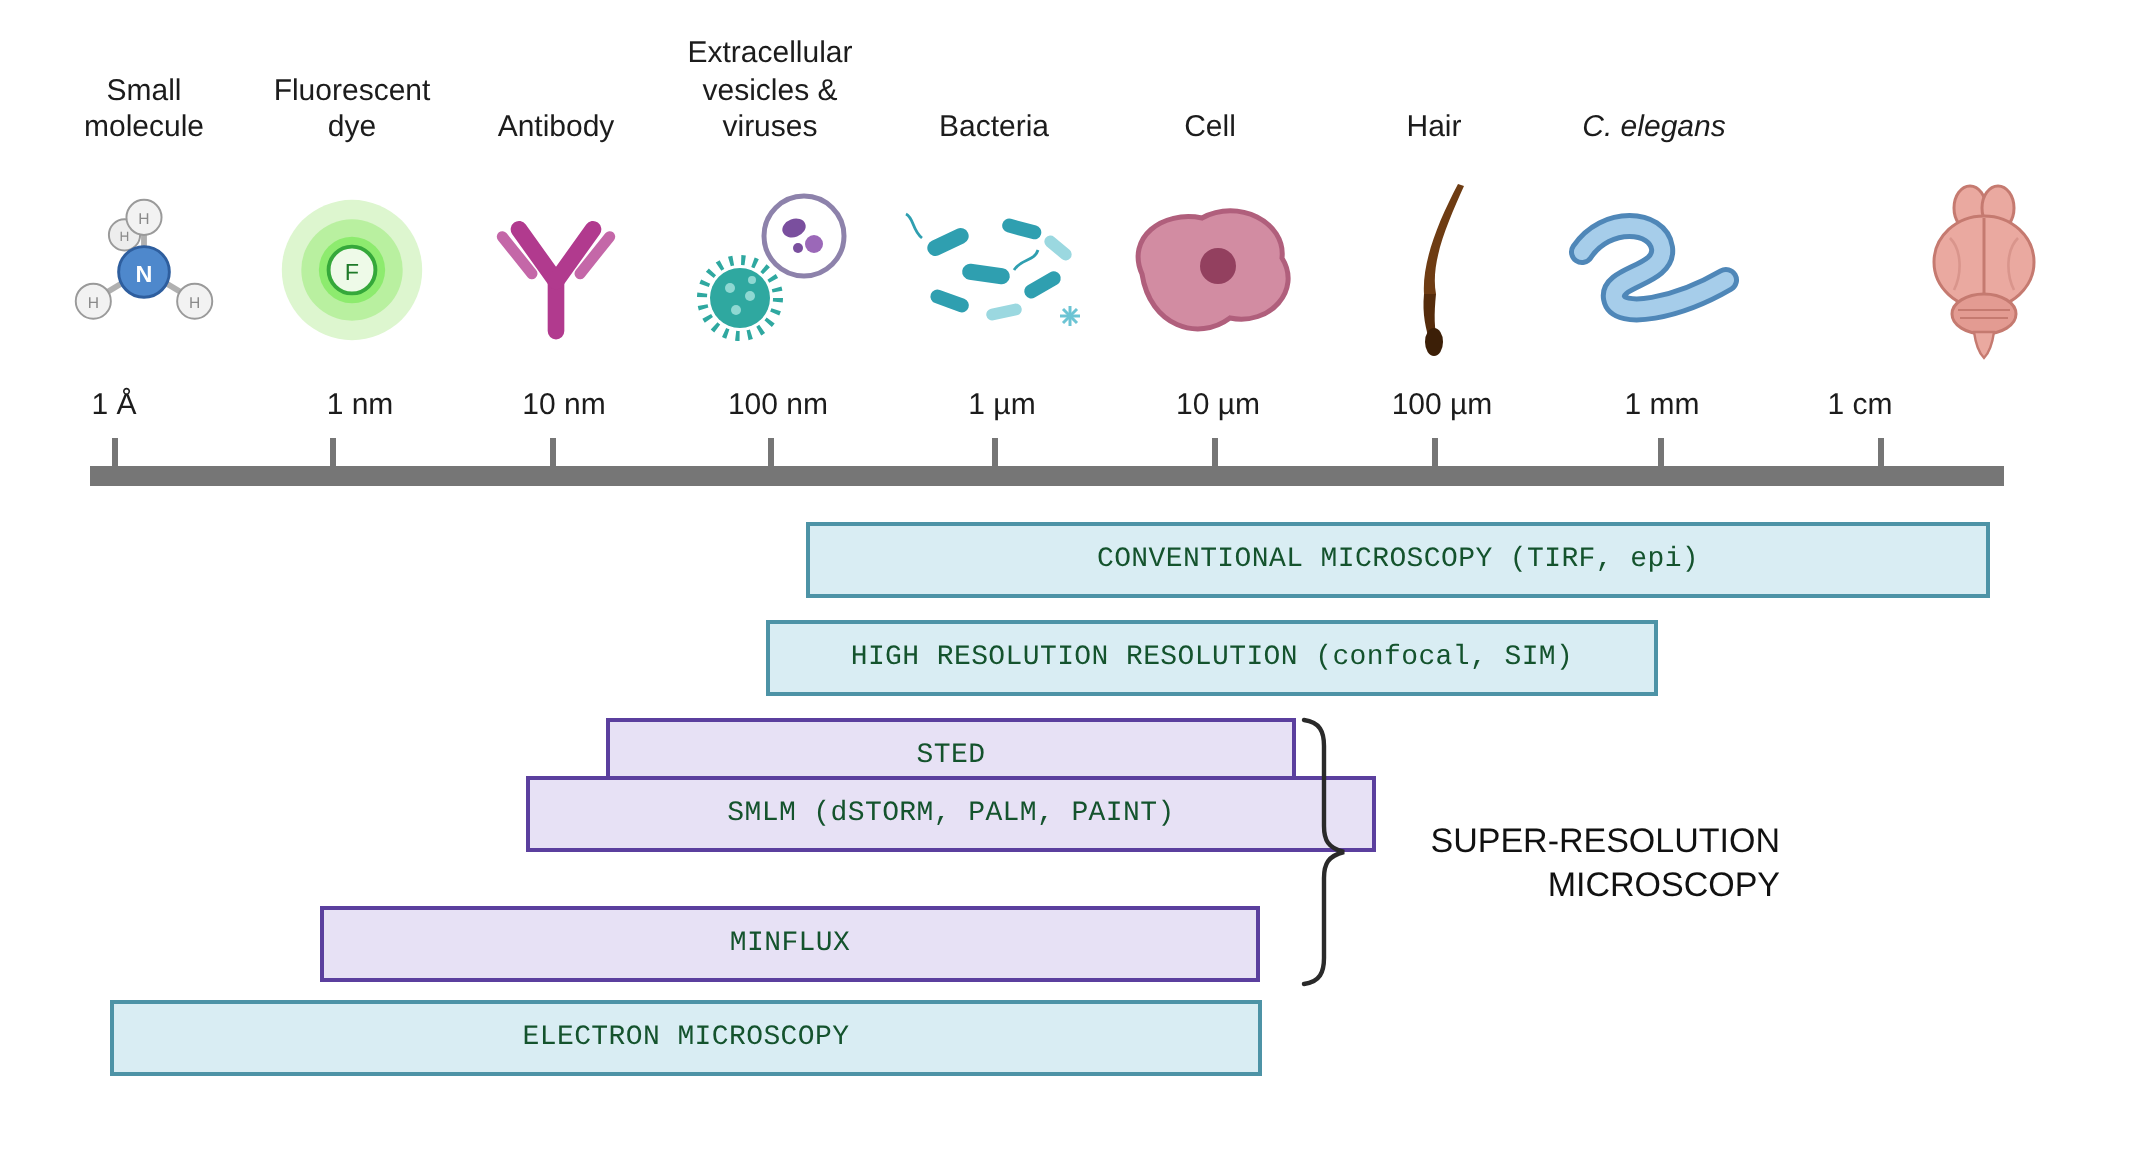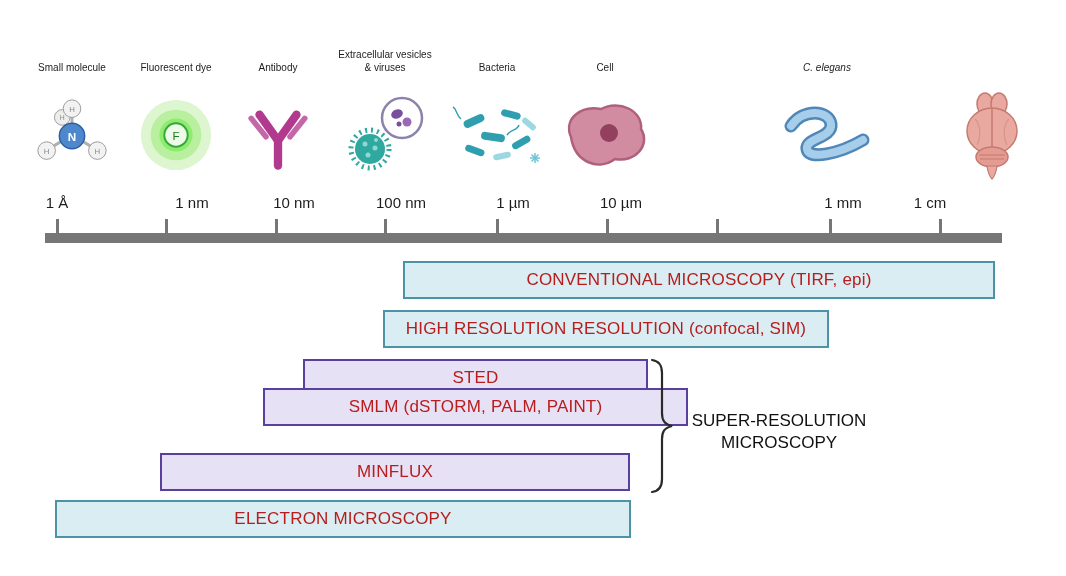--- a/index.html
+++ b/index.html
@@ -3,42 +3,42 @@
 <meta charset="utf-8">
 <style>
   html,body{margin:0;padding:0;background:#ffffff;}
   body{font-family:"Liberation Sans", sans-serif; color:var(--text,#1c1c1c);}
   #stage{position:relative;width:1066px;height:576px;background:#ffffff;overflow:hidden;}
 
   
   .col{position:absolute;top:10px;width:120px;height:220px;}
   .col-label{position:absolute;top:0;left:50%;transform:translateX(-50%);
     height:64px;display:flex;align-items:flex-end;justify-content:center;
-    text-align:center;font-size:10px;line-height:1.25;color:#1c1c1c;width:120px;}
+    text-align:center;font-size:15px;line-height:1.25;color:#1c1c1c;width:120px;}
   .col-label.italic{font-style:italic;}
   .col-icon{position:absolute;top:70px;left:0;width:120px;height:110px;
     display:flex;align-items:center;justify-content:center;}
-  .col-scale{position:absolute;top:184px;left:16px;width:120px;text-align:center;
+  .col-scale{position:absolute;top:184px;left:4px;width:120px;text-align:center;
     font-size:15px;color:#1c1c1c;}
 
   
   .ruler{position:absolute;left:45px;top:233px;width:957px;height:10px;
     background:var(--ruler,#767676);}
   .tick{position:absolute;top:219px;width:3px;height:15px;background:var(--ruler,#767676);}
 
   
   .bar{position:absolute;box-sizing:border-box;height:38px;border:2px solid;
     display:flex;align-items:center;justify-content:center;
-    font-size:17px;letter-spacing:.2px;color:#b91c1c;}
+    font-size:14px;letter-spacing:.2px;color:#14532d;font-family:Liberation Mono, monospace;}
   .bar.cyan{background:var(--cyan-bar-bg,#d9edf3);border-color:var(--cyan-bar-border,#4d93a6);}
   .bar.purple{background:var(--purple-bar-bg,#e7e1f5);border-color:var(--purple-bar-border,#5b3f9e);}
 
   .brace{position:absolute;left:648px;top:357px;width:28px;height:138px;}
   .brace-label{position:absolute;left:668px;top:410px;width:222px;
-    text-align:center;font-size:17px;line-height:1.3;color:#111;}
+    text-align:right;font-size:17px;line-height:1.3;color:#111;}
 </style>
 </head>
 <body>
 
 <div id="stage">
 
   <div class="col" style="left:12px">
     <div class="col-label" style="width:75px">Small molecule</div>
     <div class="col-icon">
       <svg width="78" height="78" viewBox="0 0 80 80">
@@ -150,20 +150,31 @@
     <div class="col-label">Cell</div>
     <div class="col-icon">
       <svg width="92" height="80" viewBox="0 0 92 80">
         <path d="M12 42 C4 24 22 10 42 14 C60 4 84 16 82 34 C92 50 76 68 56 64 C40 76 16 68 12 42 Z" fill="#d28ca2" stroke="#b05f7c" stroke-width="2.5"></path>
         <circle cx="50" cy="38" r="9" fill="#93405f"></circle>
       </svg>
     </div>
     <div class="col-scale">10 µm</div>
   </div>
 
+  <div class="col" style="left:657px">
+    <div class="col-label">Hair</div>
+    <div class="col-icon">
+      <svg width="44" height="92" viewBox="0 0 44 92">
+        <path d="M34 3 C24 22 16 42 17 58 L23 58 C20 42 29 22 37 4 Z" fill="#6e3c13"></path>
+        <path d="M17 58 C16 68 18 76 20 82 L24 82 C22 76 22 68 23 58 Z" fill="#552c0c"></path>
+        <ellipse cx="22" cy="82" rx="4.5" ry="7" fill="#3c1f07"></ellipse>
+      </svg>
+    </div>
+    <div class="col-scale">100 µm</div>
+  </div>
 
   <div class="col" style="left:767px">
     <div class="col-label italic">C. elegans</div>
     <div class="col-icon">
       <svg width="92" height="62" viewBox="0 0 92 62">
         <path d="M10 22 C22 4 48 6 50 20 C52 34 24 34 26 45 C28 56 58 50 82 36" fill="none" stroke="#4f87b8" stroke-width="13" stroke-linecap="round"></path>
         <path d="M10 22 C22 4 48 6 50 20 C52 34 24 34 26 45 C28 56 58 50 82 36" fill="none" stroke="#a6cdea" stroke-width="8" stroke-linecap="round"></path>
       </svg>
     </div>
     <div class="col-scale">1 mm</div>

